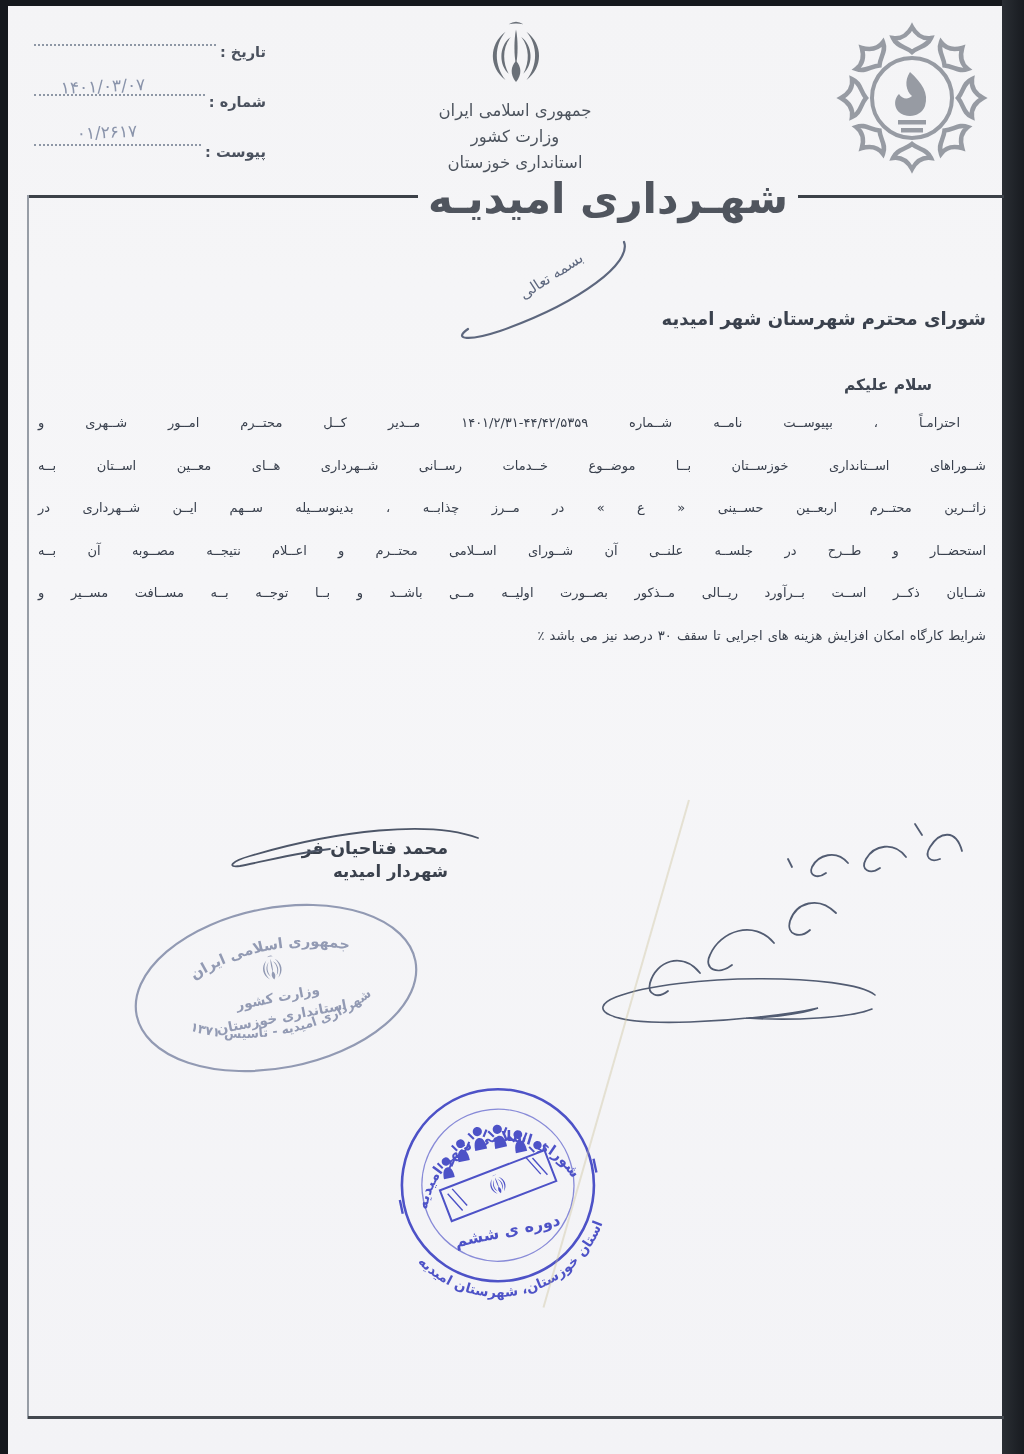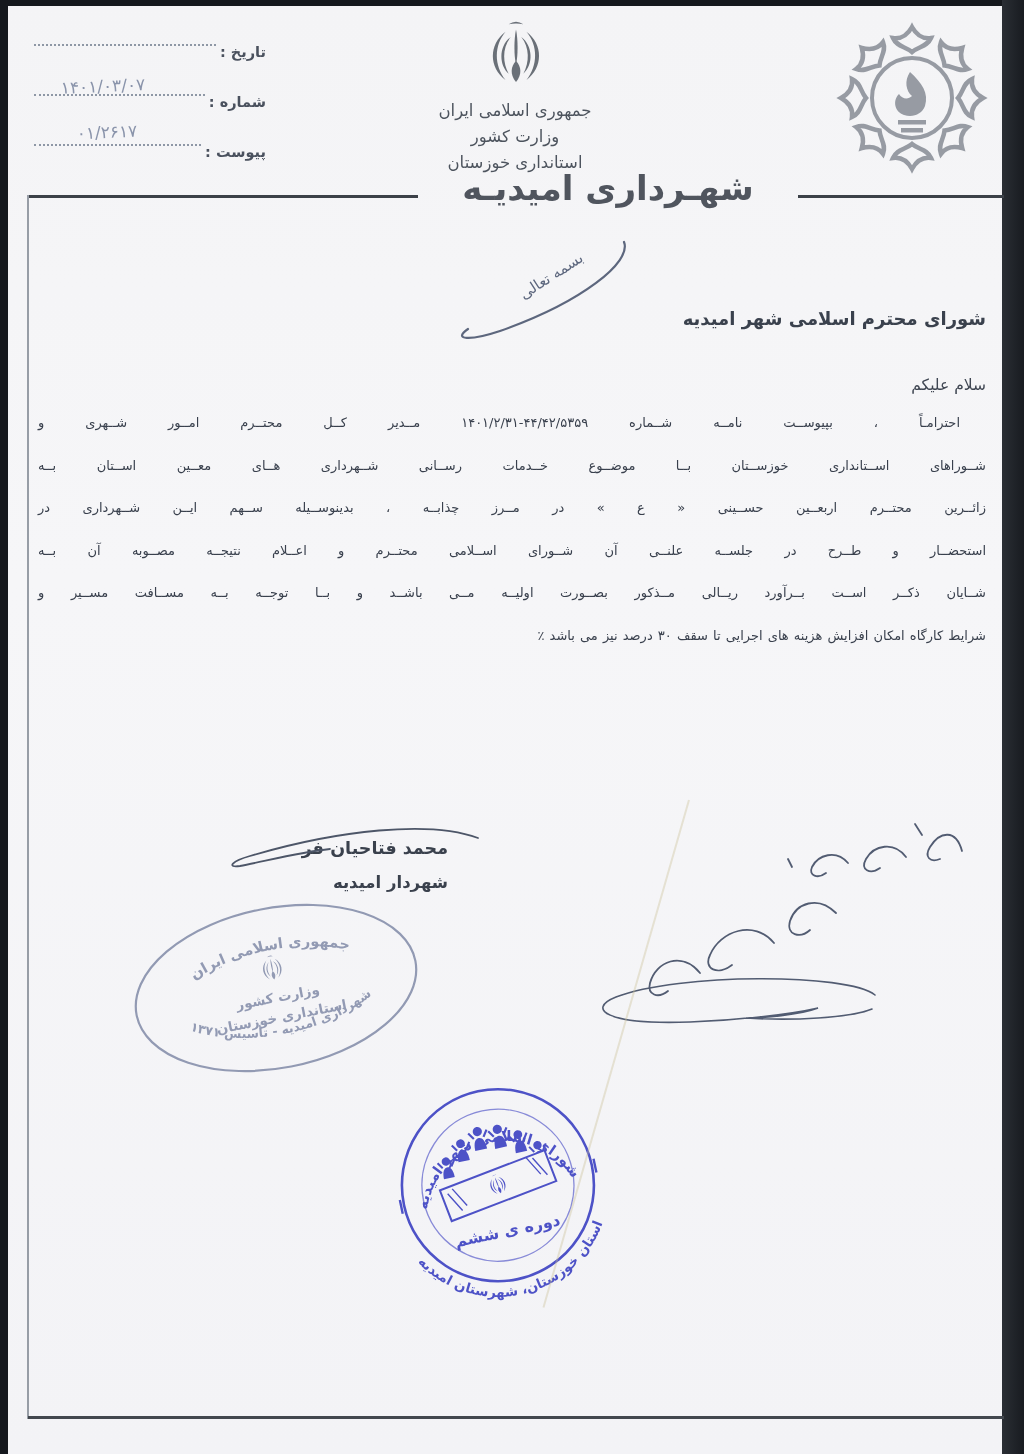--- a/index.html
+++ b/index.html
@@ -16,45 +16,45 @@
   .field-row{display:flex;align-items:flex-start;height:24px;margin-bottom:26px;}
   .field-label{font-size:14.5px;font-weight:bold;white-space:nowrap;padding-left:4px;}
   .leader{flex:1;border-bottom:2px dotted #7d8798;margin-bottom:4px;opacity:.85;}
   .hand{position:absolute;color:#8a94ab;font-size:17px;direction:ltr;text-align:center;transform:rotate(-2.5deg);}
   .hand-date{left:38px;top:76px;width:130px;}
   .hand-number{left:52px;top:122px;width:110px;}
   
   .gov-emblem{position:absolute;left:483px;top:18px;color:#6a7078;}
   .gov-lines{position:absolute;left:360px;top:98px;width:310px;text-align:center;color:#4d545e;direction:rtl;}
   .gov-lines div{font-size:16.5px;line-height:26px;}
-  .muni-title{position:absolute;left:420px;top:168px;width:376px;text-align:center;
-              font-size:34px;font-weight:bold;color:#50555e;direction:rtl;letter-spacing:0;}
+  .muni-title{position:absolute;left:420px;top:174px;width:376px;text-align:center;
+              font-size:42px;font-weight:bold;color:#50555e;direction:rtl;letter-spacing:0;}
   .rule{position:absolute;background:#3c4148;}
   .rule-title-left{left:28px;top:195px;width:390px;height:3px;}
   .rule-title-right{left:798px;top:195px;width:206px;height:3px;}
   .rule-left-v{left:27px;top:195px;width:2px;height:1224px;background:#979da6;}
   .rule-bottom{left:28px;top:1416px;width:976px;height:3px;background:#42474e;}
   
   .muni-logo{position:absolute;left:836px;top:22px;color:#8d929b;opacity:.9;}
   
   .besmeleh{position:absolute;left:412px;top:228px;}
   
   .recipient{position:absolute;left:600px;top:308px;width:386px;direction:rtl;text-align:right;
              font-size:18px;font-weight:bold;color:#3a414d;}
-  .salutation{position:absolute;left:790px;top:376px;width:196px;direction:rtl;text-align:right;
-              font-size:15.5px;font-weight:normal;color:#3f4652;}
+  .salutation{position:absolute;left:790px;top:376px;width:196px;direction:rtl;text-align:center;
+              font-size:15.5px;font-weight:bold;color:#3f4652;}
   .body-text{position:absolute;left:38px;top:402px;width:948px;direction:rtl;color:#39404d;
              font-size:13px;}
   .body-line{line-height:42.5px;text-align:justify;text-align-last:justify;word-spacing:1px;}
   .body-line.first{text-indent:26px;}
   .body-line.end{text-align-last:right;}
   
   .sig-block{position:absolute;left:212px;top:838px;width:236px;direction:rtl;color:#3a414d;}
   .sig-name{font-size:17.5px;font-weight:bold;}
-  .sig-title{font-size:16.5px;font-weight:bold;margin-top:15px;}
+  .sig-title{font-size:16.5px;font-weight:bold;margin-top:4px;}
   .stroke-svg{position:absolute;pointer-events:none;}
   
   .oval-stamp{position:absolute;left:126px;top:900px;transform:rotate(-11deg);color:#8a93ae;opacity:.92;}
   .round-stamp{position:absolute;left:360px;top:1045px;transform:rotate(-12deg);color:#3136bf;opacity:.85;}
   .stamp-text{font-family:"DejaVu Sans",sans-serif;font-weight:bold;fill:currentColor;}
   
   .crease{position:absolute;left:688px;top:800px;width:2px;height:528px;background:rgba(202,192,150,.38);
           transform:rotate(16deg);transform-origin:top center;}
   svg text{font-family:"DejaVu Sans",sans-serif;}
 </style>
@@ -135,21 +135,21 @@
     <path fill="currentColor" d="M-2,-26 C10,-15 17,-5 13,8 C10,16 1,20 -8,17 C-17,14 -20,3 -13,-4 C-10,1 -4,2 0,-2 C-6,-7 -8,-17 -2,-26 Z"></path>
     <rect x="-14" y="22" width="28" height="4.5" fill="currentColor"></rect>
     <rect x="-11" y="30" width="22" height="4.5" fill="currentColor"></rect>
   </svg>
 
   <svg class="besmeleh stroke-svg" width="250" height="135" viewBox="0 0 250 135">
     <path d="M212,14 C220,34 170,74 88,103 C58,113 40,112 56,101" fill="none" stroke="#5d677e" stroke-width="2.2" stroke-linecap="round"></path>
     <text transform="translate(142,52) rotate(-33)" font-size="15" fill="#5d677e" text-anchor="middle" direction="rtl">بسمه تعالی</text>
   </svg>
 
-  <div class="recipient">شورای محترم اسلامی شهر امیدیه</div>
+  <div class="recipient">شورای محترم شهرستان شهر امیدیه</div>
   <div class="salutation">سلام علیکم</div>
 
   <div class="body-text">
     <div class="body-line first">احترامـاً ، بپیوســت نامــه شــماره ۴۴/۴۲/۵۳۵۹-۱۴۰۱/۲/۳۱ مــدیر کــل محتــرم امــور شــهری و</div>
     <div class="body-line">شــوراهای اســتانداری خوزســتان بــا موضــوع خــدمات رســانی شــهرداری هــای معــین اســتان بــه</div>
     <div class="body-line">زائــرین محتــرم اربعــین حســینی « ع » در مــرز چذابــه ، بدینوســیله ســهم ایــن شــهرداری در</div>
     <div class="body-line">استحضــار و طــرح در جلســه علنــی آن شــورای اســلامی محتــرم و اعــلام نتیجــه مصــوبه آن بــه</div>
     <div class="body-line">شــایان ذکــر اســت بــرآورد ریــالی مــذکور بصــورت اولیــه مــی باشــد و بــا توجــه بــه مســافت مســیر و</div>
     <div class="body-line end">شرایط کارگاه امکان افزایش هزینه های اجرایی تا سقف ۳۰ درصد نیز می باشد ٪</div>
   </div>

